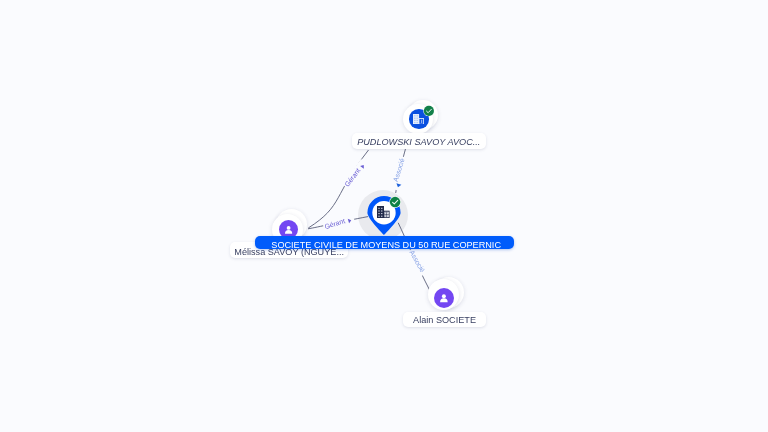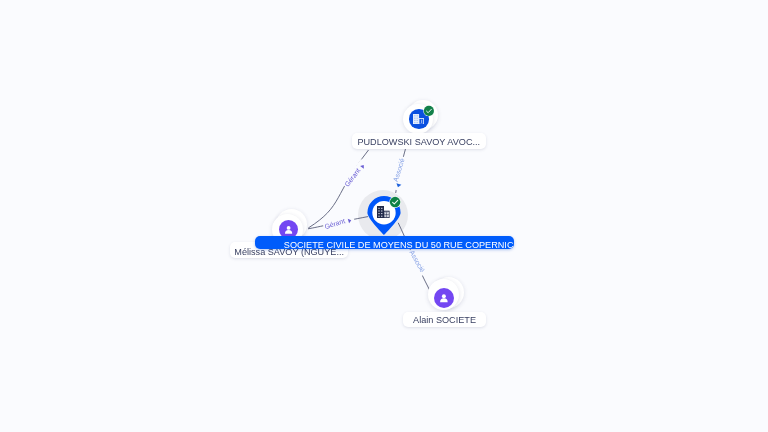--- a/index.html
+++ b/index.html
@@ -163,24 +163,24 @@
         <circle cx="12" cy="12" r="10.3" fill="#0e8245"></circle>
         <path d="M7.1 12.4 L10.4 15.7 L17.1 8.6" fill="none" stroke="#eefaf2" stroke-width="2.0" stroke-linecap="round" stroke-linejoin="round"></path>
       </svg>
     </div>
   </div>
 
   <div class="nlabel" style="left:230.1px;top:242.4px;width:118.3px;height:15.8px;line-height:21.6px;">
     <span>Mélissa SAVOY (NGUYE...</span>
   </div>
 
-  <div class="nlabel" style="left:351.6px;top:132.9px;width:133.5px;height:15.8px;line-height:19.6px;">
+  <div class="nlabel" style="left:351.6px;top:132.9px;width:133.5px;height:15.8px;line-height:19.6px;font-style:italic;">
     <span>PUDLOWSKI SAVOY AVOC...</span>
   </div>
 
   <div class="nlabel" style="left:403.4px;top:312.2px;width:83.1px;height:15px;line-height:16.6px;">
     <span>Alain SOCIETE</span>
   </div>
 
-  <div class="nlabel sel" style="left:254.8px;top:235.8px;width:258.5px;height:13.2px;line-height:18.2px;text-align:right;padding-left:3.8px;box-sizing:border-box;">
+  <div class="nlabel sel" style="left:254.8px;top:235.8px;width:258.5px;height:13.2px;line-height:18.2px;text-align:center;padding-left:3.8px;box-sizing:border-box;">
     <span>SOCIETE CIVILE DE MOYENS DU 50 RUE COPERNIC</span>
   </div>
 </div>
 
 </body></html>

